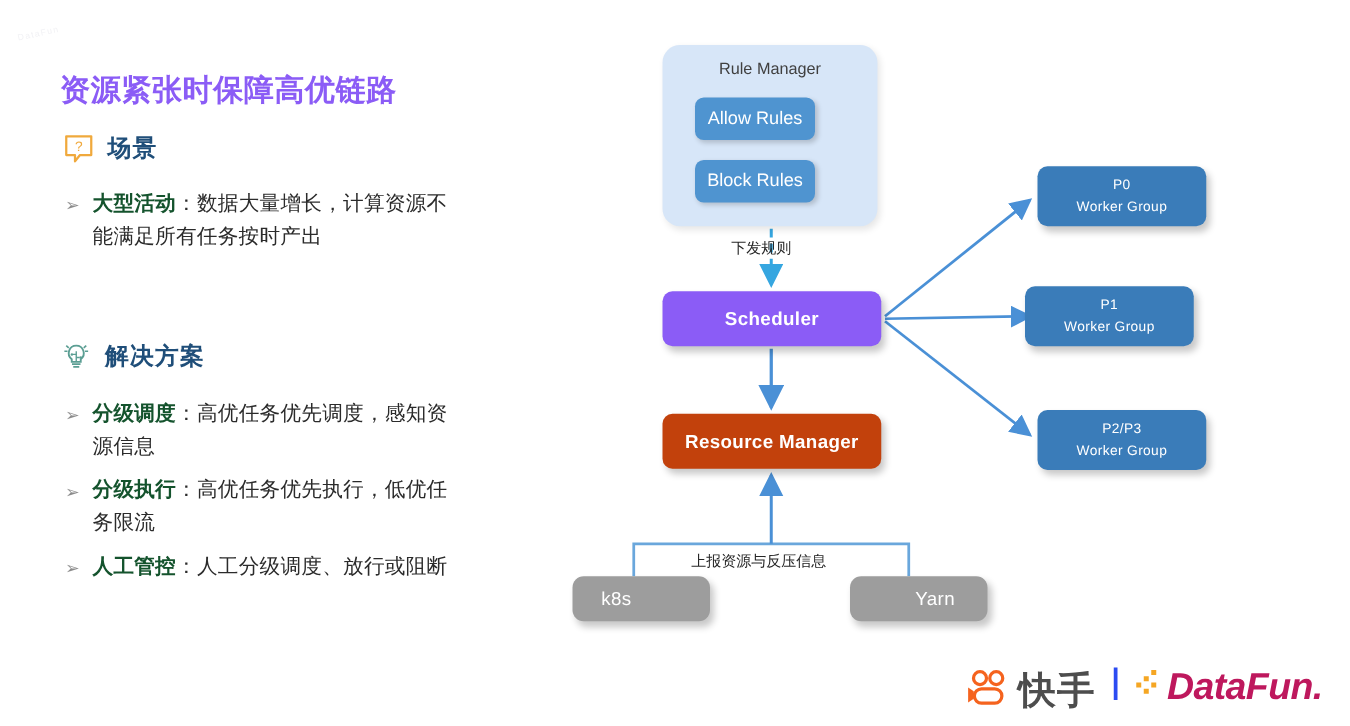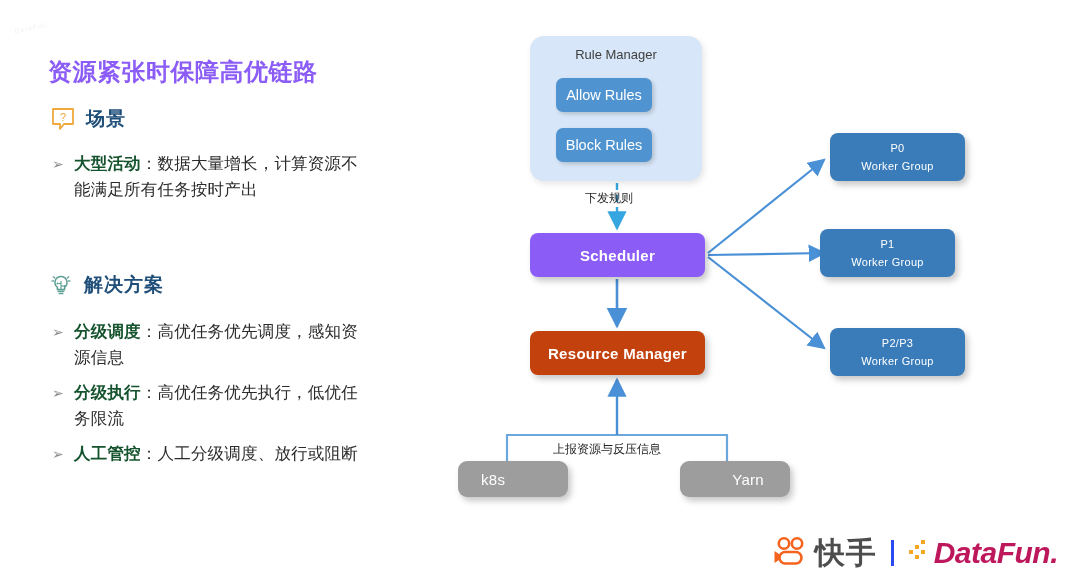--- a/index.html
+++ b/index.html
@@ -209,21 +209,21 @@
   }
   .node-k8s  { left: 18px;  top: 461px; justify-content: flex-start; padding-left: 23px; margin-left: 10px; }
   .node-yarn { left: 250px; top: 461px; justify-content: flex-end;  padding-right: 26px; }
 
   
   .footer {
     position: absolute;
     right: 22px;
     bottom: 10px;
     display: flex;
-    align-items: center;
+    align-items: flex-start;
     gap: 14px;
   }
   .logo-ks {
     display: flex;
     align-items: center;
     gap: 6px;
   }
   .logo-ks-text {
     font-size: 30px;
     font-weight: bold;

